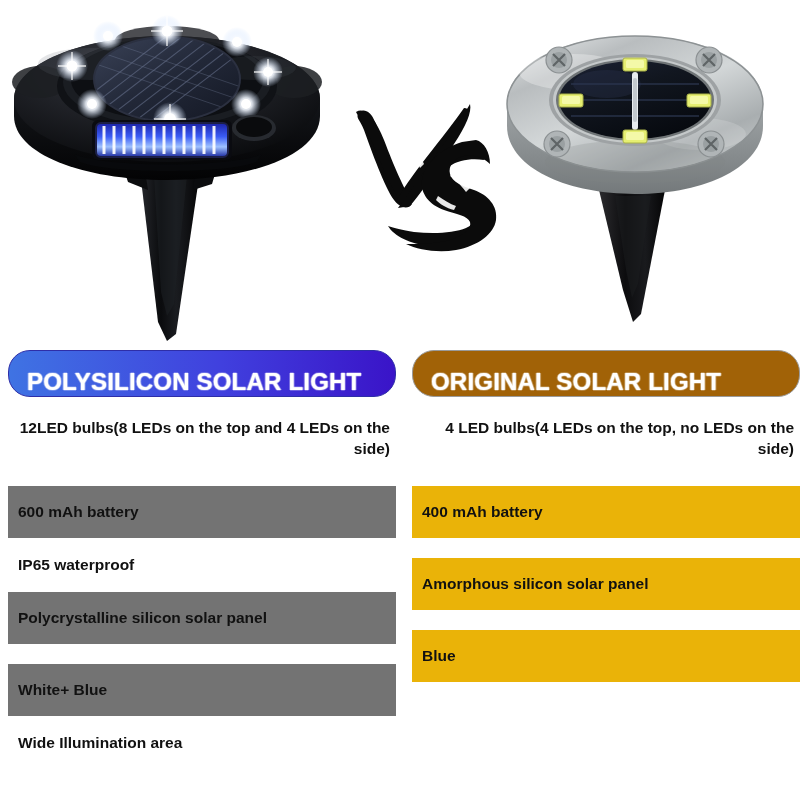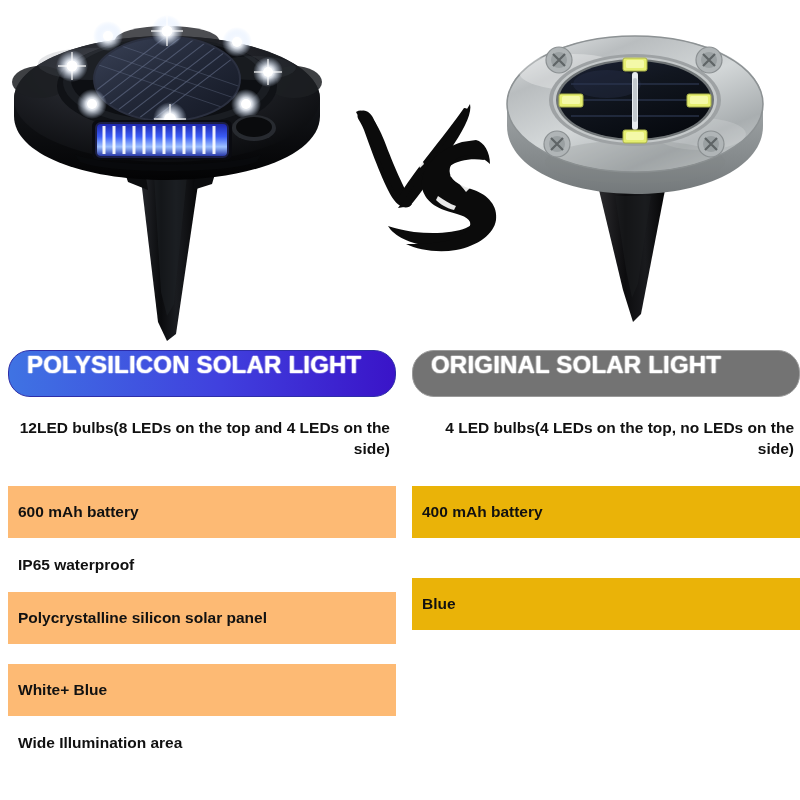--- a/index.html
+++ b/index.html
@@ -45,31 +45,31 @@
     top: 0;
     width: 388px;
   }
   #col-left  { left: 8px; }
   #col-right { left: 412px; }
 
   .col-header {
     height: 47px;
     margin-bottom: 17px;
     display: flex;
-    align-items: flex-start;
+    align-items: flex-end;
     box-sizing: border-box;
     padding-left: 18px;
     border-radius: 22px;
   }
   #col-left .col-header {
     background: linear-gradient(90deg, #3f73e3 0%, #4040de 55%, #3a14c8 100%);
     border: 1px solid #2e2ea8;
   }
   #col-right .col-header {
-    background: #737373;
+    background: #a16207;
     border: 1px solid #9a9a9a;
   }
   .col-header-text {
     font-size: 24px;
     font-weight: 700;
     letter-spacing: 0.2px;
     color: #ffffff;
     text-shadow:
        1px 0 0 rgba(255,255,255,.35),
       -1px 0 0 rgba(255,255,255,.35),
@@ -86,21 +86,21 @@
     padding-right: 6px;
     font-size: 15.5px;
     font-weight: 700;
     color: #111111;
     line-height: 1.35;
   }
   .spec-row.shaded { height: 52px; }
   .spec-row.plain  { height: 34px; background: transparent; }
   .spec-row.tall   { height: 62px; align-items: flex-start; padding-top: 4px; }
 
-  #col-left  .spec-row.shaded { background: #fdba74; }
+  #col-left  .spec-row.shaded { background: #737373; }
   #col-right .spec-row.shaded { background: #eab308; }
 
   .spec-gap-s { height: 10px; }
 
   .spec-text { display: block; text-align: right; }
 
   
   svg { display: block; }
 </style>
 </head>
@@ -463,20 +463,23 @@
     </div>
     <div class="spec-gap-s"></div>
 
     <div class="spec-row shaded">
       <span class="spec-text">400 mAh battery</span>
     </div>
     <div class="spec-gap-s"></div>
 
     <div class="spec-gap-s"></div>
 
+    <div class="spec-row shaded">
+      <span class="spec-text">Amorphous silicon solar panel</span>
+    </div>
     <div class="spec-gap-s"></div>
 
     <div class="spec-gap-s"></div>
 
     <div class="spec-row shaded">
       <span class="spec-text">Blue</span>
     </div>
     <div class="spec-gap-s"></div>
 
   </div>

